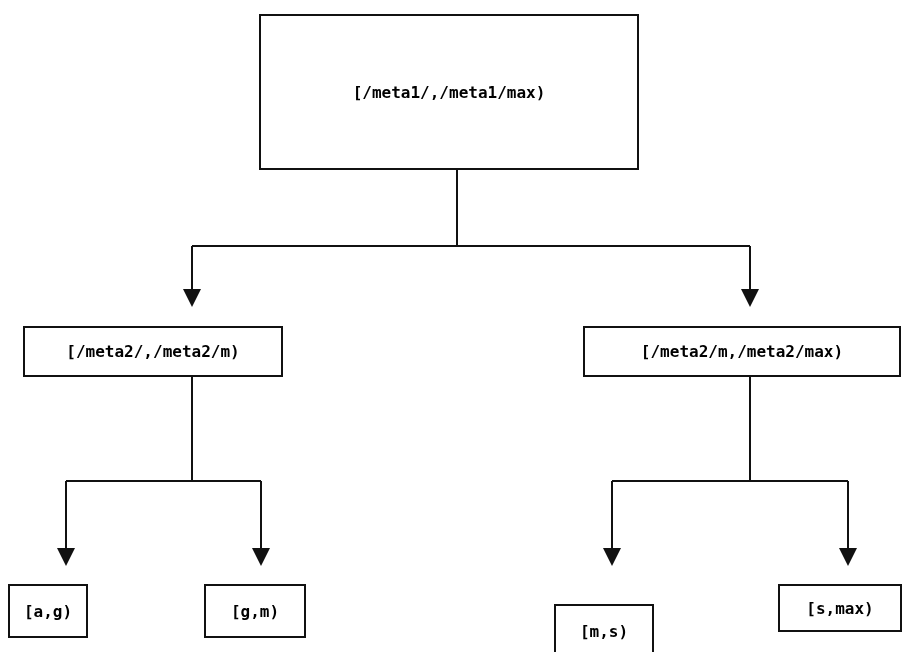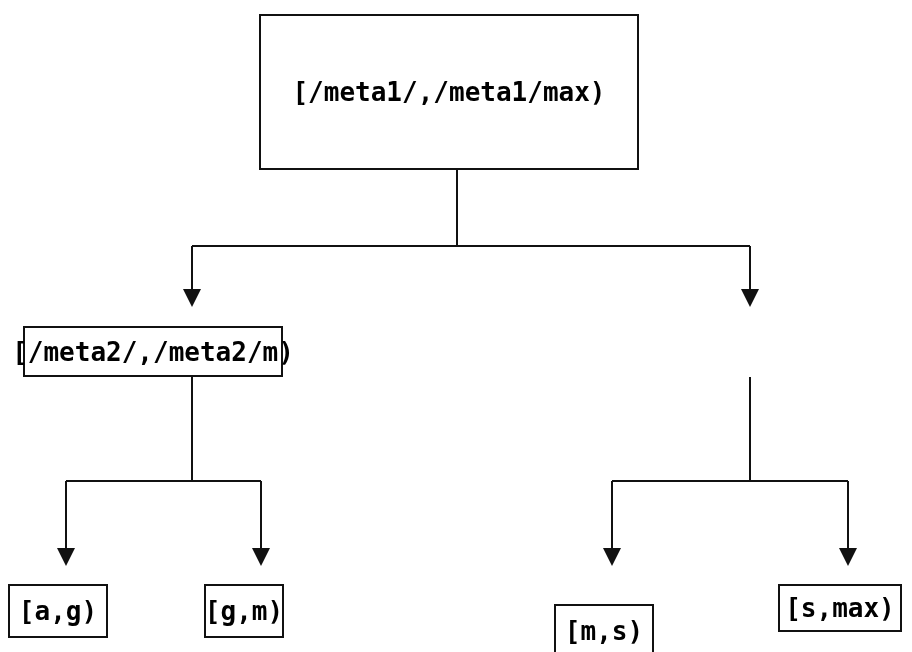--- a/index.html
+++ b/index.html
@@ -31,32 +31,32 @@
     fill: #111111;
     stroke: none;
   }
   .node {
     position: absolute;
     box-sizing: border-box;
     border: 2px solid #111111;
     background: #ffffff;
     color: #000000;
     font-family: "DejaVu Sans Mono", monospace;
-    font-size: 26px;
+    font-size: 16px;
     font-weight: bold;
     display: flex;
     align-items: center;
     justify-content: center;
     white-space: nowrap;
   }
   .node-root      { left: 259px; top: 14px;  width: 380px; height: 156px; }
   .node-l2-left   { left: 23px;  top: 326px; width: 260px; height: 51px; }
   .node-l2-right  { left: 583px; top: 326px; width: 318px; height: 51px; }
-  .node-leaf-ag   { left: 8px;   top: 584px; width: 100px; height: 54px; text-align: right; }
-  .node-leaf-gm   { left: 204px; top: 584px; width: 80px; height: 54px; }
+  .node-leaf-ag   { left: 8px;   top: 584px; width: 80px; height: 54px; text-align: right; }
+  .node-leaf-gm   { left: 204px; top: 584px; width: 102px; height: 54px; }
   .node-leaf-ms   { left: 554px; top: 604px; width: 100px; height: 54px; }
   .node-leaf-smax { left: 778px; top: 584px; width: 124px; height: 48px; }
 </style>
 </head>
 <body>
 
 <div class="canvas">
 
   <svg class="connector-layer" viewBox="0 0 912 652" xmlns="http://www.w3.org/2000/svg">
 
@@ -79,20 +79,21 @@
     <path d="M612 481 L612 548"></path>
     <polygon points="603,548 621,548 612,566"></polygon>
     <path d="M848 481 L848 548"></path>
     <polygon points="839,548 857,548 848,566"></polygon>
   </svg>
 
   <div class="node node-root">[/meta1/,/meta1/max)</div>
 
   <div class="node node-l2-left">[/meta2/,/meta2/m)</div>
 
+  <div class="node node-l2-right">[/meta2/m,/meta2/max)</div>
 
   <div class="node node-leaf-ag">[a,g)</div>
 
   <div class="node node-leaf-gm">[g,m)</div>
 
   <div class="node node-leaf-ms">[m,s)</div>
 
   <div class="node node-leaf-smax">[s,max)</div>
 
 </div>

